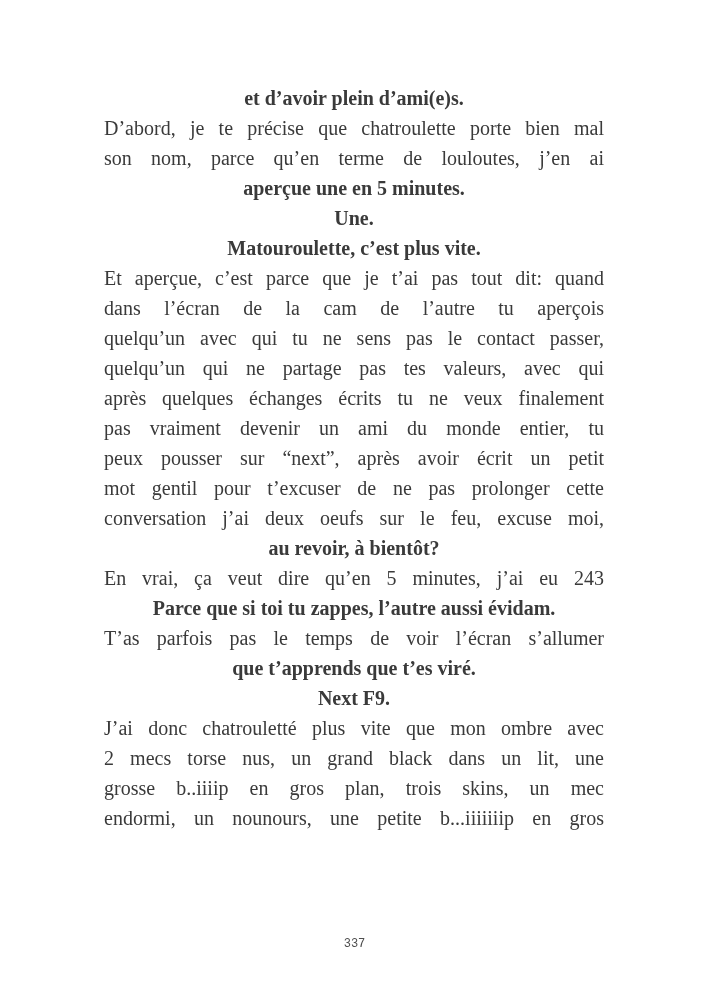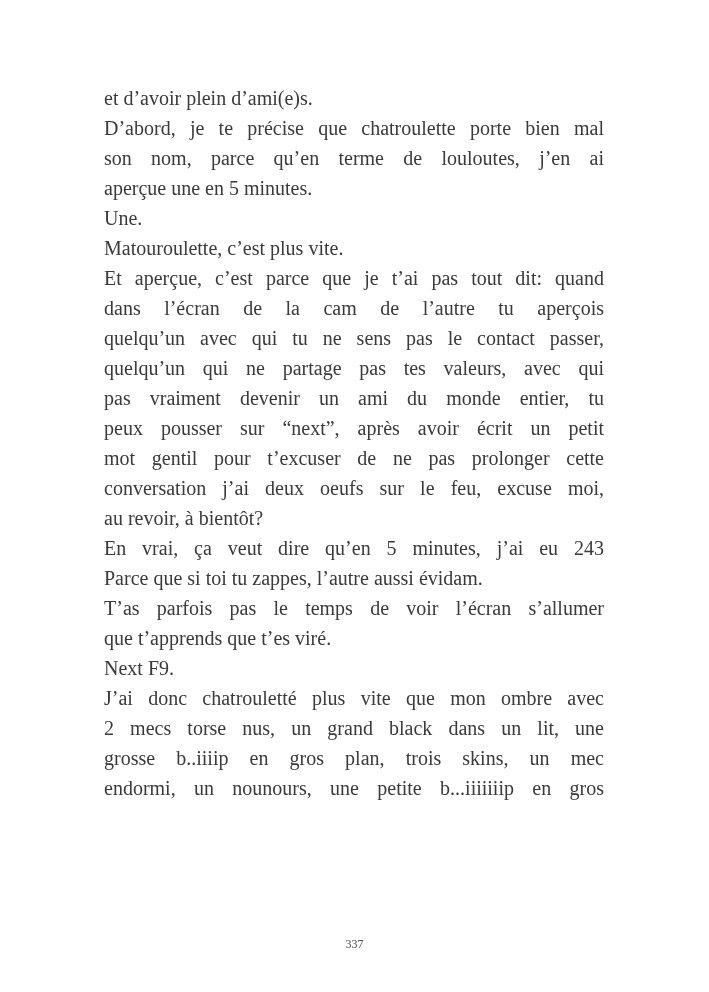--- a/index.html
+++ b/index.html
@@ -24,48 +24,50 @@
     font-size: 20px;
     line-height: 30px;
     height: 30px;
     white-space: normal;
   }
   .line.j {
     text-align: justify;
     text-align-last: justify;
   }
   .line.l {
-    text-align: left;
+    text-align: center;
+    font-weight: bold;
   }
   .page-number {
     position: absolute;
     top: 936px; left: 0;
     width: 100%;
     text-align: center;
     font-size: 12px;
     line-height: 16px;
     color: #4f4f4f;
-    font-family: Liberation Serif, serif;
+    font-family: Liberation Mono, monospace;
   }
 </style>
 </head>
 <body>
 
 <div class="page">
   <div class="text-block">
       <div class="line l">et d’avoir plein d’ami(e)s.</div>
       <div class="line j">D’abord, je te précise que chatroulette porte bien mal</div>
       <div class="line j">son nom, parce qu’en terme de louloutes, j’en ai</div>
       <div class="line l">aperçue une en 5 minutes.</div>
       <div class="line l">Une.</div>
       <div class="line l">Matouroulette, c’est plus vite.</div>
       <div class="line j">Et aperçue, c’est parce que je t’ai pas tout dit: quand</div>
       <div class="line j">dans l’écran de la cam de l’autre tu aperçois</div>
       <div class="line j">quelqu’un avec qui tu ne sens pas le contact passer,</div>
       <div class="line j">quelqu’un qui ne partage pas tes valeurs, avec qui</div>
+      <div class="line j">après quelques échanges écrits tu ne veux finalement</div>
       <div class="line j">pas vraiment devenir un ami du monde entier, tu</div>
       <div class="line j">peux pousser sur “next”, après avoir écrit un petit</div>
       <div class="line j">mot gentil pour t’excuser de ne pas prolonger cette</div>
       <div class="line j">conversation j’ai deux oeufs sur le feu, excuse moi,</div>
       <div class="line l">au revoir, à bientôt?</div>
       <div class="line j">En vrai, ça veut dire qu’en 5 minutes, j’ai eu 243</div>
       <div class="line l">Parce que si toi tu zappes, l’autre aussi évidam.</div>
       <div class="line j">T’as parfois pas le temps de voir l’écran s’allumer</div>
       <div class="line l">que t’apprends que t’es viré.</div>
       <div class="line l">Next F9.</div>

